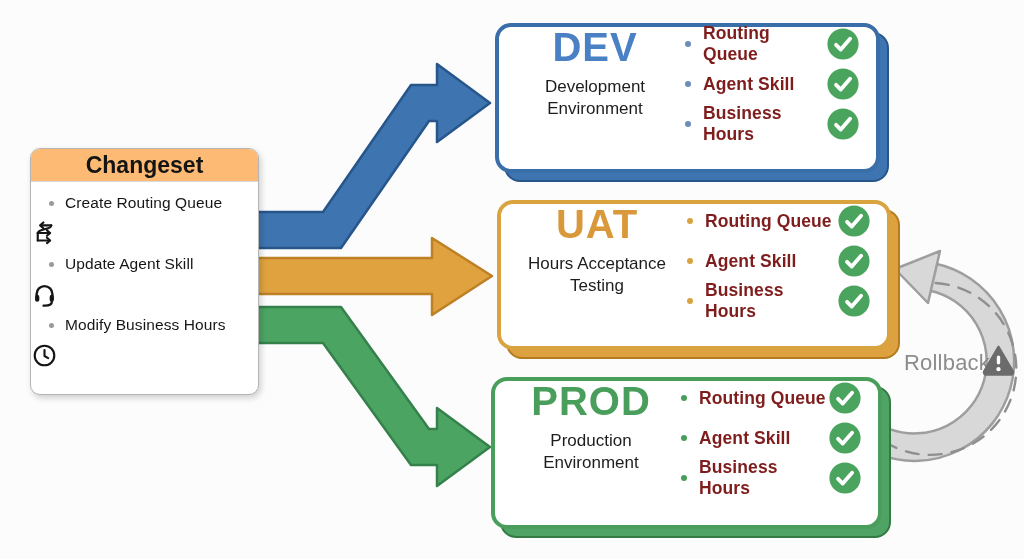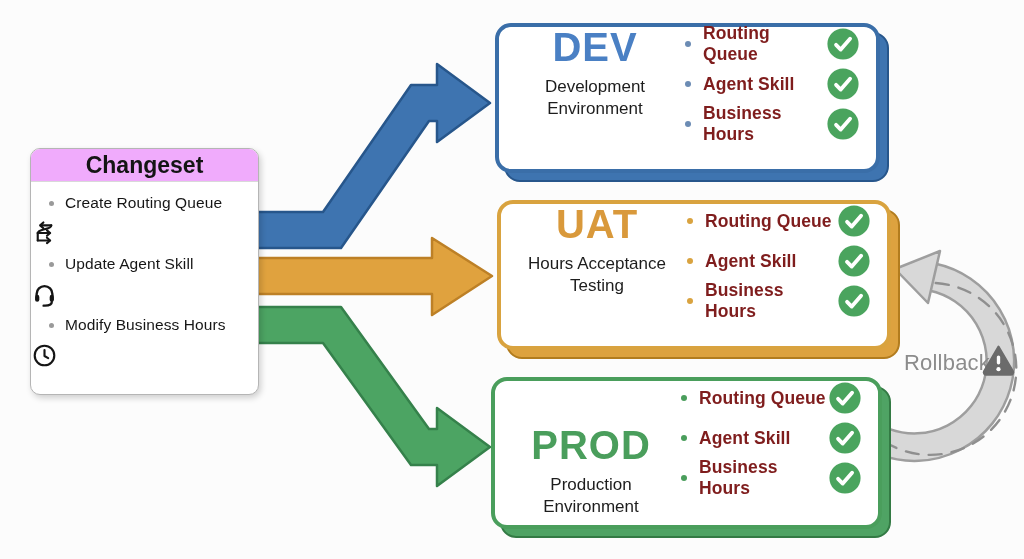--- a/index.html
+++ b/index.html
@@ -14,21 +14,21 @@
   #arrow-layer { position:absolute; left:0; top:0; z-index:1; }
 
   
   #changeset {
     position:absolute; left:30px; top:148px; width:229px; height:247px;
     background:#ffffff; border:1.5px solid #b5b5b5; border-radius:10px;
     box-shadow:2px 3px 6px rgba(0,0,0,.18);
     z-index:2; display:flex; flex-direction:column;
   }
   .cs-header {
-    height:45px; background:#f0abfc; border-bottom:1px solid #d9d9d9;
+    height:45px; background:#fdba74; border-bottom:1px solid #d9d9d9;
     border-radius:9px 9px 0 0; display:flex; align-items:center; justify-content:center;
   }
   .cs-title { font-size:23px; font-weight:bold; color:#141414; }
   .cs-body { flex:1; padding:9px 0 20px 0; display:flex; flex-direction:column; align-items:flex-start; }
   .cs-item { display:flex; align-items:center; height:24px; padding-left:18px; }
   .cs-dot { width:5px; height:5px; border-radius:50%; background:#9a9a9a; margin-right:11px; flex:none; }
   .cs-label { font-size:15.5px; color:#161616; letter-spacing:.1px; }
   .cs-iconrow { height:32px; display:flex; align-items:center; justify-content:center; margin:2px 0 3px 0; }
   .cs-iconrow svg { width:27px; height:27px; }
 
@@ -45,21 +45,21 @@
     position:absolute; inset:0; background:#ffffff; border-radius:16px;
     display:flex; align-items:flex-start; padding:0 16px 0 8px;
   }
   #card-dev  .env-face { border:4px solid #3a6ea8; }
   #card-uat  .env-face { border:4px solid #d9a33f; }
   #card-prod .env-face { border:4px solid #4a9e5c; }
   .env-titleblock { width:176px; flex:none; display:flex; flex-direction:column; align-items:center; }
   .env-code { font-size:40px; font-weight:bold; letter-spacing:1px; line-height:1; }
   #card-dev  .env-code { color:#4a80c4; }
   #card-uat  .env-code { color:#d9993b; }
-  #card-prod .env-code { color:#4a9e5c;margin-top:44px; }
+  #card-prod .env-code { color:#4a9e5c; }
   .env-name { width:156px; text-align:center; font-size:17px; line-height:1.3; color:#1d1d1d; margin-top:9px; }
   .env-list { flex:1; display:flex; flex-direction:column; gap:6px; }
   .env-row { display:flex; align-items:center; height:34px; }
   .env-bullet { width:6px; height:6px; border-radius:50%; margin:0 12px 0 2px; flex:none; }
   #card-dev  .env-bullet { background:#6c8cb4; }
   #card-uat  .env-bullet { background:#d9a33f; }
   #card-prod .env-bullet { background:#4a9e5c; }
   .env-label { font-size:17.5px; font-weight:bold; color:#7f1d1d; letter-spacing:.1px; }
   .env-check { margin-left:auto; width:34px; height:34px; flex:none; }
   .env-check svg { width:34px; height:34px; display:block; }

